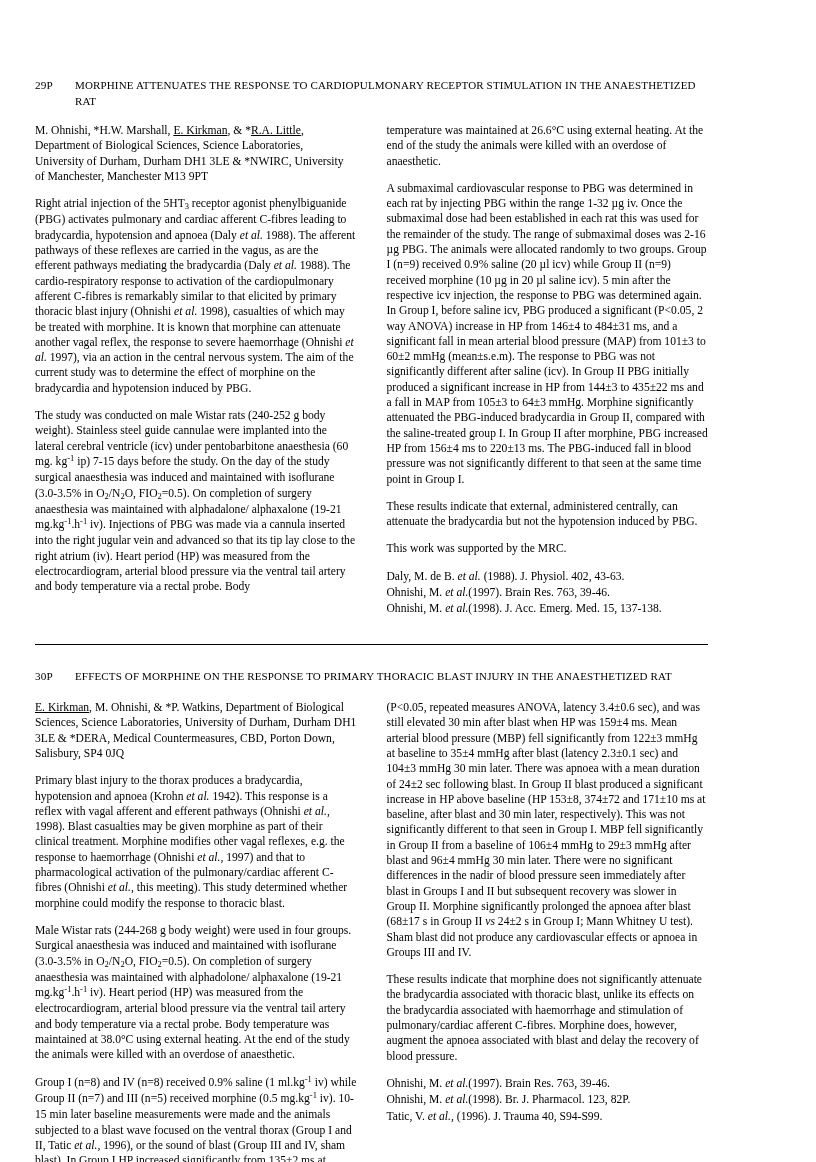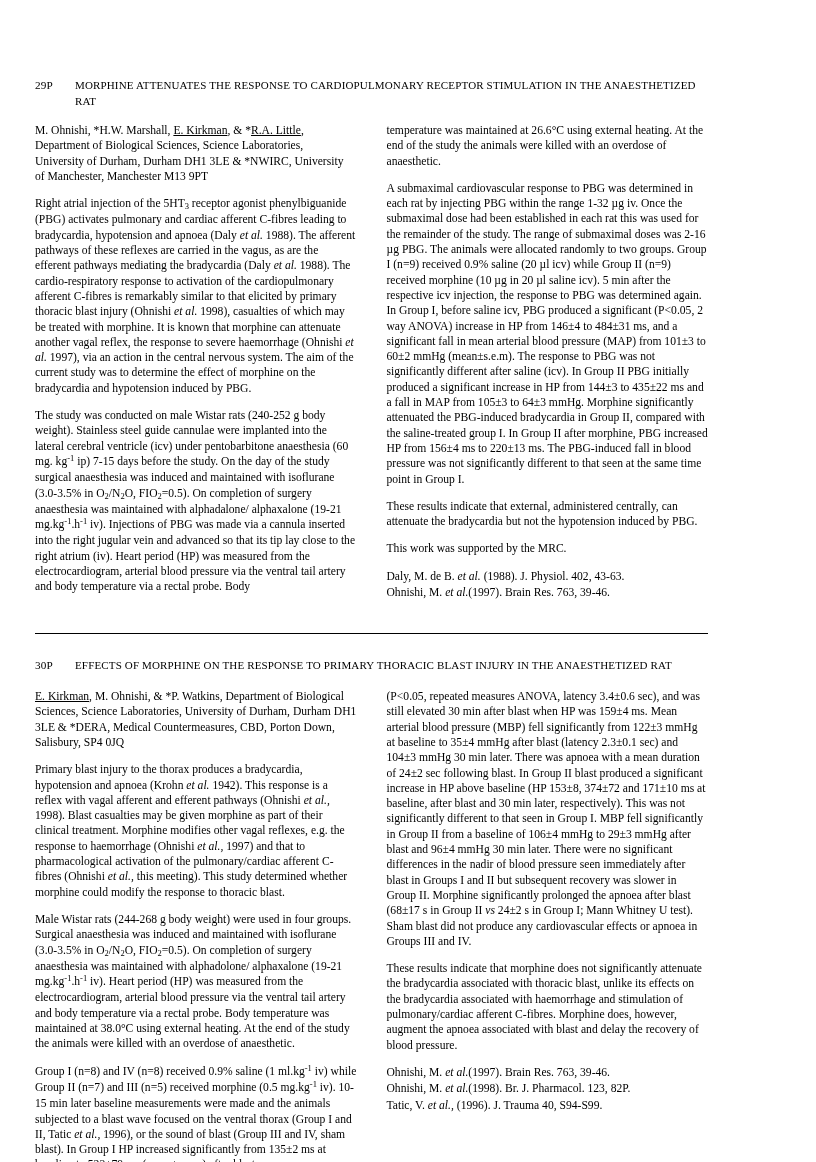--- a/index.html
+++ b/index.html
@@ -106,20 +106,21 @@
 
         <p>A submaximal cardiovascular response to PBG was determined in each rat by injecting PBG within the range 1-32 µg iv.  Once the submaximal dose had been established in each rat this was used for the remainder of the study.  The range of submaximal doses was 2-16 µg PBG. The animals were allocated randomly to two groups.  Group I (n=9) received 0.9% saline (20 µl icv) while Group II (n=9) received morphine (10 µg in 20 µl saline icv).  5 min after the respective icv injection, the response to PBG was determined again.  In Group I, before saline icv, PBG produced a significant (P&lt;0.05, 2 way ANOVA) increase in HP from 146±4 to 484±31 ms, and a significant fall in mean arterial blood pressure (MAP) from 101±3 to 60±2 mmHg (mean±s.e.m).  The response to PBG was not significantly different after saline (icv).  In Group II PBG initially produced a significant increase in HP from 144±3 to 435±22 ms and a fall in MAP from 105±3 to 64±3 mmHg. Morphine significantly attenuated the PBG-induced bradycardia in Group II, compared with the saline-treated group I.  In Group II after morphine, PBG increased HP from 156±4 ms to 220±13 ms. The PBG-induced fall in blood pressure was not significantly different to that seen at the same time point in Group I.</p>
 
         <p>These results indicate that external, administered centrally, can attenuate the bradycardia but not the hypotension induced by PBG.</p>
 
         <p>This work was supported by the MRC.</p>
 
         <div class="refs">
           <p>Daly, M. de B. <span class="it">et al.</span> (1988).  J. Physiol. 402, 43-63.</p>
           <p>Ohnishi, M. <span class="it">et al.</span>(1997).  Brain Res. 763, 39-46.</p>
+          <p>Ohnishi, M. <span class="it">et al.</span>(1998). J. Acc. Emerg. Med. 15, 137-138.</p>
         </div>
 
       </div>
     </div>
   </div>
 
   <hr class="rule">
 
   <div class="abstract abstract2">
     <div class="abs-header">

